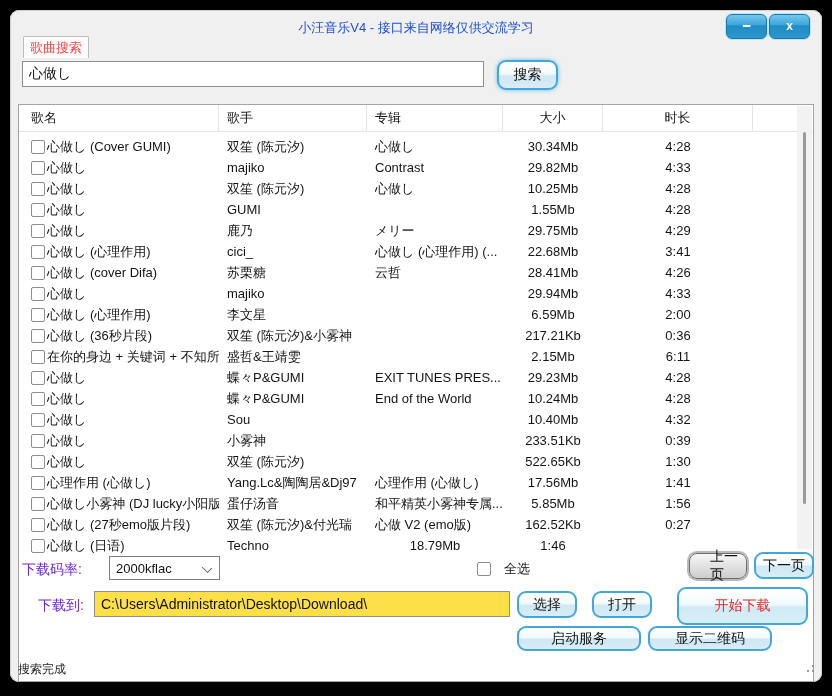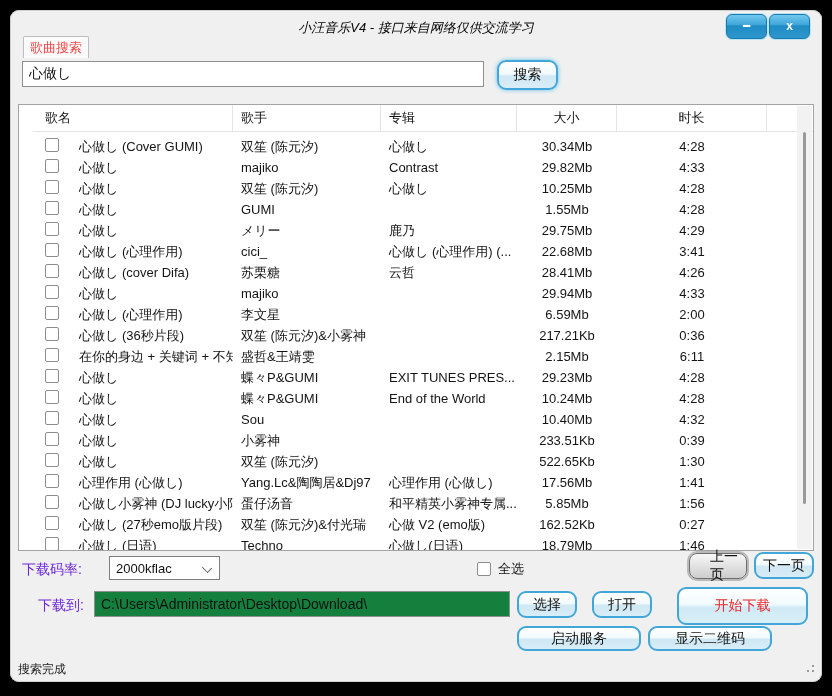--- a/index.html
+++ b/index.html
@@ -10,21 +10,21 @@
   }
   .window{
     position:absolute;left:10px;top:10px;width:812px;height:672px;
     background:#f0f0f0;border-radius:9px;overflow:hidden;
     box-shadow:0 0 0 1px #cfcfcf inset;
   }
   
   .titlebar{position:absolute;left:0;top:0;width:100%;height:34px;}
   .title{
     position:absolute;left:0;right:0;top:9px;text-align:center;
-    font-size:13px;color:#000000;font-style:italic;
+    font-size:13px;color:#1d4ed8;
   }
   .winbtns{position:absolute;right:12px;top:4px;display:flex;gap:2px;}
   .winbtn{
     width:39px;height:23px;border:1px solid #1879ae;border-radius:6px;
     background:linear-gradient(#74c8ee 0%,#3ba4d8 45%,#1f8cc4 46%,#2d97cd 100%);
     color:#fff;font-weight:bold;font-size:12px;display:flex;align-items:center;justify-content:center;
     box-shadow:0 0 0 1px #bfe4f6;cursor:pointer;
   }
   .winbtn .glyph{transform:translateY(-1px);}
   
@@ -43,40 +43,40 @@
   .btn{
     border:2px solid #43a6d8;border-radius:9px;
     background:linear-gradient(#ffffff 0%,#f2fafd 45%,#cfe8f4 55%,#d8edf7 100%);
     font-size:14px;color:#111;display:flex;align-items:center;justify-content:center;
     cursor:pointer;box-sizing:border-box;font-family:inherit;
   }
   .search-btn{position:absolute;left:487px;top:50px;width:61px;height:30px;
     box-shadow:0 0 4px rgba(90,190,235,.9);}
   
   .table{
-    position:absolute;left:8px;top:94px;width:796px;height:447px;
-    background:#fff;border:1px solid #a3a3a3;box-sizing:border-box;overflow:hidden;padding-left:14px;
+    position:absolute;left:8px;top:94px;width:796px;height:578px;
+    background:#fff;border:1px solid #a3a3a3;box-sizing:border-box;overflow:hidden;
   }
   .thead{
     display:grid;grid-template-columns:200px 148px 136px 100px 150px 1fr;
     height:26px;border-bottom:1px solid #e4e4e4;align-items:center;
     font-size:13px;color:#111;
   }
   .th{height:100%;display:flex;align-items:center;border-right:1px solid #e4e4e4;
       padding-left:8px;box-sizing:border-box;white-space:nowrap;overflow:hidden;}
   .th.first{padding-left:12px;}
   .th.center{justify-content:center;padding-left:0;}
   .th.last{border-right:none;}
   .tbody{position:relative;height:420px;overflow:hidden;padding-top:4px;}
   .row{
     display:grid;grid-template-columns:200px 148px 136px 100px 150px 1fr;
     height:21px;align-items:center;font-size:13px;color:#141414;
   }
   .cell{white-space:nowrap;overflow:hidden;padding-left:8px;}
-  .cell.first{padding-left:12px;display:flex;align-items:flex-start;gap:20px;}
+  .cell.first{padding-left:12px;display:flex;align-items:center;gap:2px;}
   .cell.center{text-align:center;padding-left:0;}
   .checkbox{
     width:12px;height:12px;border:1px solid #8d8d8d;border-radius:2px;
     background:#fff;flex:0 0 auto;cursor:pointer;
   }
   .vscroll{
     position:absolute;top:1px;right:1px;width:15px;height:443px;background:#f2f2f2;
   }
   .vthumb{position:absolute;left:6px;top:26px;width:3px;height:372px;background:#9a9a9a;border-radius:2px;cursor:pointer;}
   
@@ -85,32 +85,32 @@
     position:absolute;left:82px;top:546px;width:111px;height:24px;
     background:#fff;border:1px solid #7f7f7f;box-sizing:border-box;
     display:flex;align-items:center;font-size:13px;color:#111;padding-left:6px;cursor:pointer;margin-left:17px;
   }
   .combo .chev{
     position:absolute;right:8px;top:7px;width:7px;height:7px;
     border-right:1.5px solid #5a5a5a;border-bottom:1.5px solid #5a5a5a;
     transform:rotate(45deg) scale(1,.8);
   }
   .hint{position:absolute;left:205px;top:551px;font-size:13px;color:#2d4fc4;}
-  .selall{position:absolute;left:467px;top:550px;display:flex;align-items:center;gap:7px;font-size:13px;color:#111;}
+  .selall{position:absolute;left:467px;top:550px;display:flex;align-items:center;gap:13px;font-size:13px;color:#111;}
   .greybtn{
     position:absolute;border:1px solid #6e6e6e;border-radius:8px;
     background:linear-gradient(#f7f7f7,#dedede 60%,#cdcdcd);
     font-size:14px;color:#111;display:flex;align-items:center;justify-content:center;
     cursor:pointer;box-shadow:0 0 0 2px #b9b9b9;box-sizing:border-box;font-family:inherit;padding-left:20px;
   }
   .prev{left:679px;top:543px;width:58px;height:26px;}
   .next{position:absolute;left:744px;top:542px;width:60px;height:27px;}
   .path-input{
     position:absolute;left:84px;top:581px;width:416px;height:26px;
-    border:1px solid #8f8f8f;background:#15803d;font-size:14px;color:#111;
+    border:1px solid #8f8f8f;background:#fde047;font-size:14px;color:#111;
     padding:12px 6px;outline:none;box-sizing:border-box;font-family:inherit;
   }
   .choose{position:absolute;left:507px;top:581px;width:60px;height:27px;}
   .open{position:absolute;left:582px;top:581px;width:60px;height:27px;}
   .start{position:absolute;left:667px;top:577px;width:131px;height:38px;
     color:#e8262a;background:linear-gradient(#ffffff 0%,#f0fafd 45%,#cfeaf5 55%,#d9eff8 100%);}
   .service{position:absolute;left:507px;top:616px;width:124px;height:25px;}
   .qrcode{position:absolute;left:638px;top:616px;width:124px;height:25px;}
   .status{position:absolute;left:8px;top:651px;font-size:12px;color:#222;}
   .grip{position:absolute;right:8px;bottom:10px;width:10px;height:10px;}
@@ -193,22 +193,22 @@
           <div class="cell"></div>
           <div class="cell center">1.55Mb</div>
           <div class="cell center">4:28</div>
           <div class="cell"></div>
         </div>
         <div class="row">
           <div class="cell first">
             <span class="checkbox"></span>
             <span>心做し</span>
           </div>
+          <div class="cell">鹿乃</div>
           <div class="cell">メリー</div>
-          <div class="cell">鹿乃</div>
           <div class="cell center">29.75Mb</div>
           <div class="cell center">4:29</div>
           <div class="cell"></div>
         </div>
         <div class="row">
           <div class="cell first">
             <span class="checkbox"></span>
             <span>心做し (心理作用)</span>
           </div>
           <div class="cell">cici_</div>
@@ -359,21 +359,20 @@
           <div class="cell center">162.52Kb</div>
           <div class="cell center">0:27</div>
           <div class="cell"></div>
         </div>
         <div class="row">
           <div class="cell first">
             <span class="checkbox"></span>
             <span>心做し (日语)</span>
           </div>
           <div class="cell">Techno</div>
-          <div class="cell">心做し(日语)</div>
           <div class="cell center">18.79Mb</div>
           <div class="cell center">1:46</div>
           <div class="cell"></div>
         </div>
       </div>
     <div class="vscroll">
       <div class="vthumb"></div>
     </div>
   </div>
 

